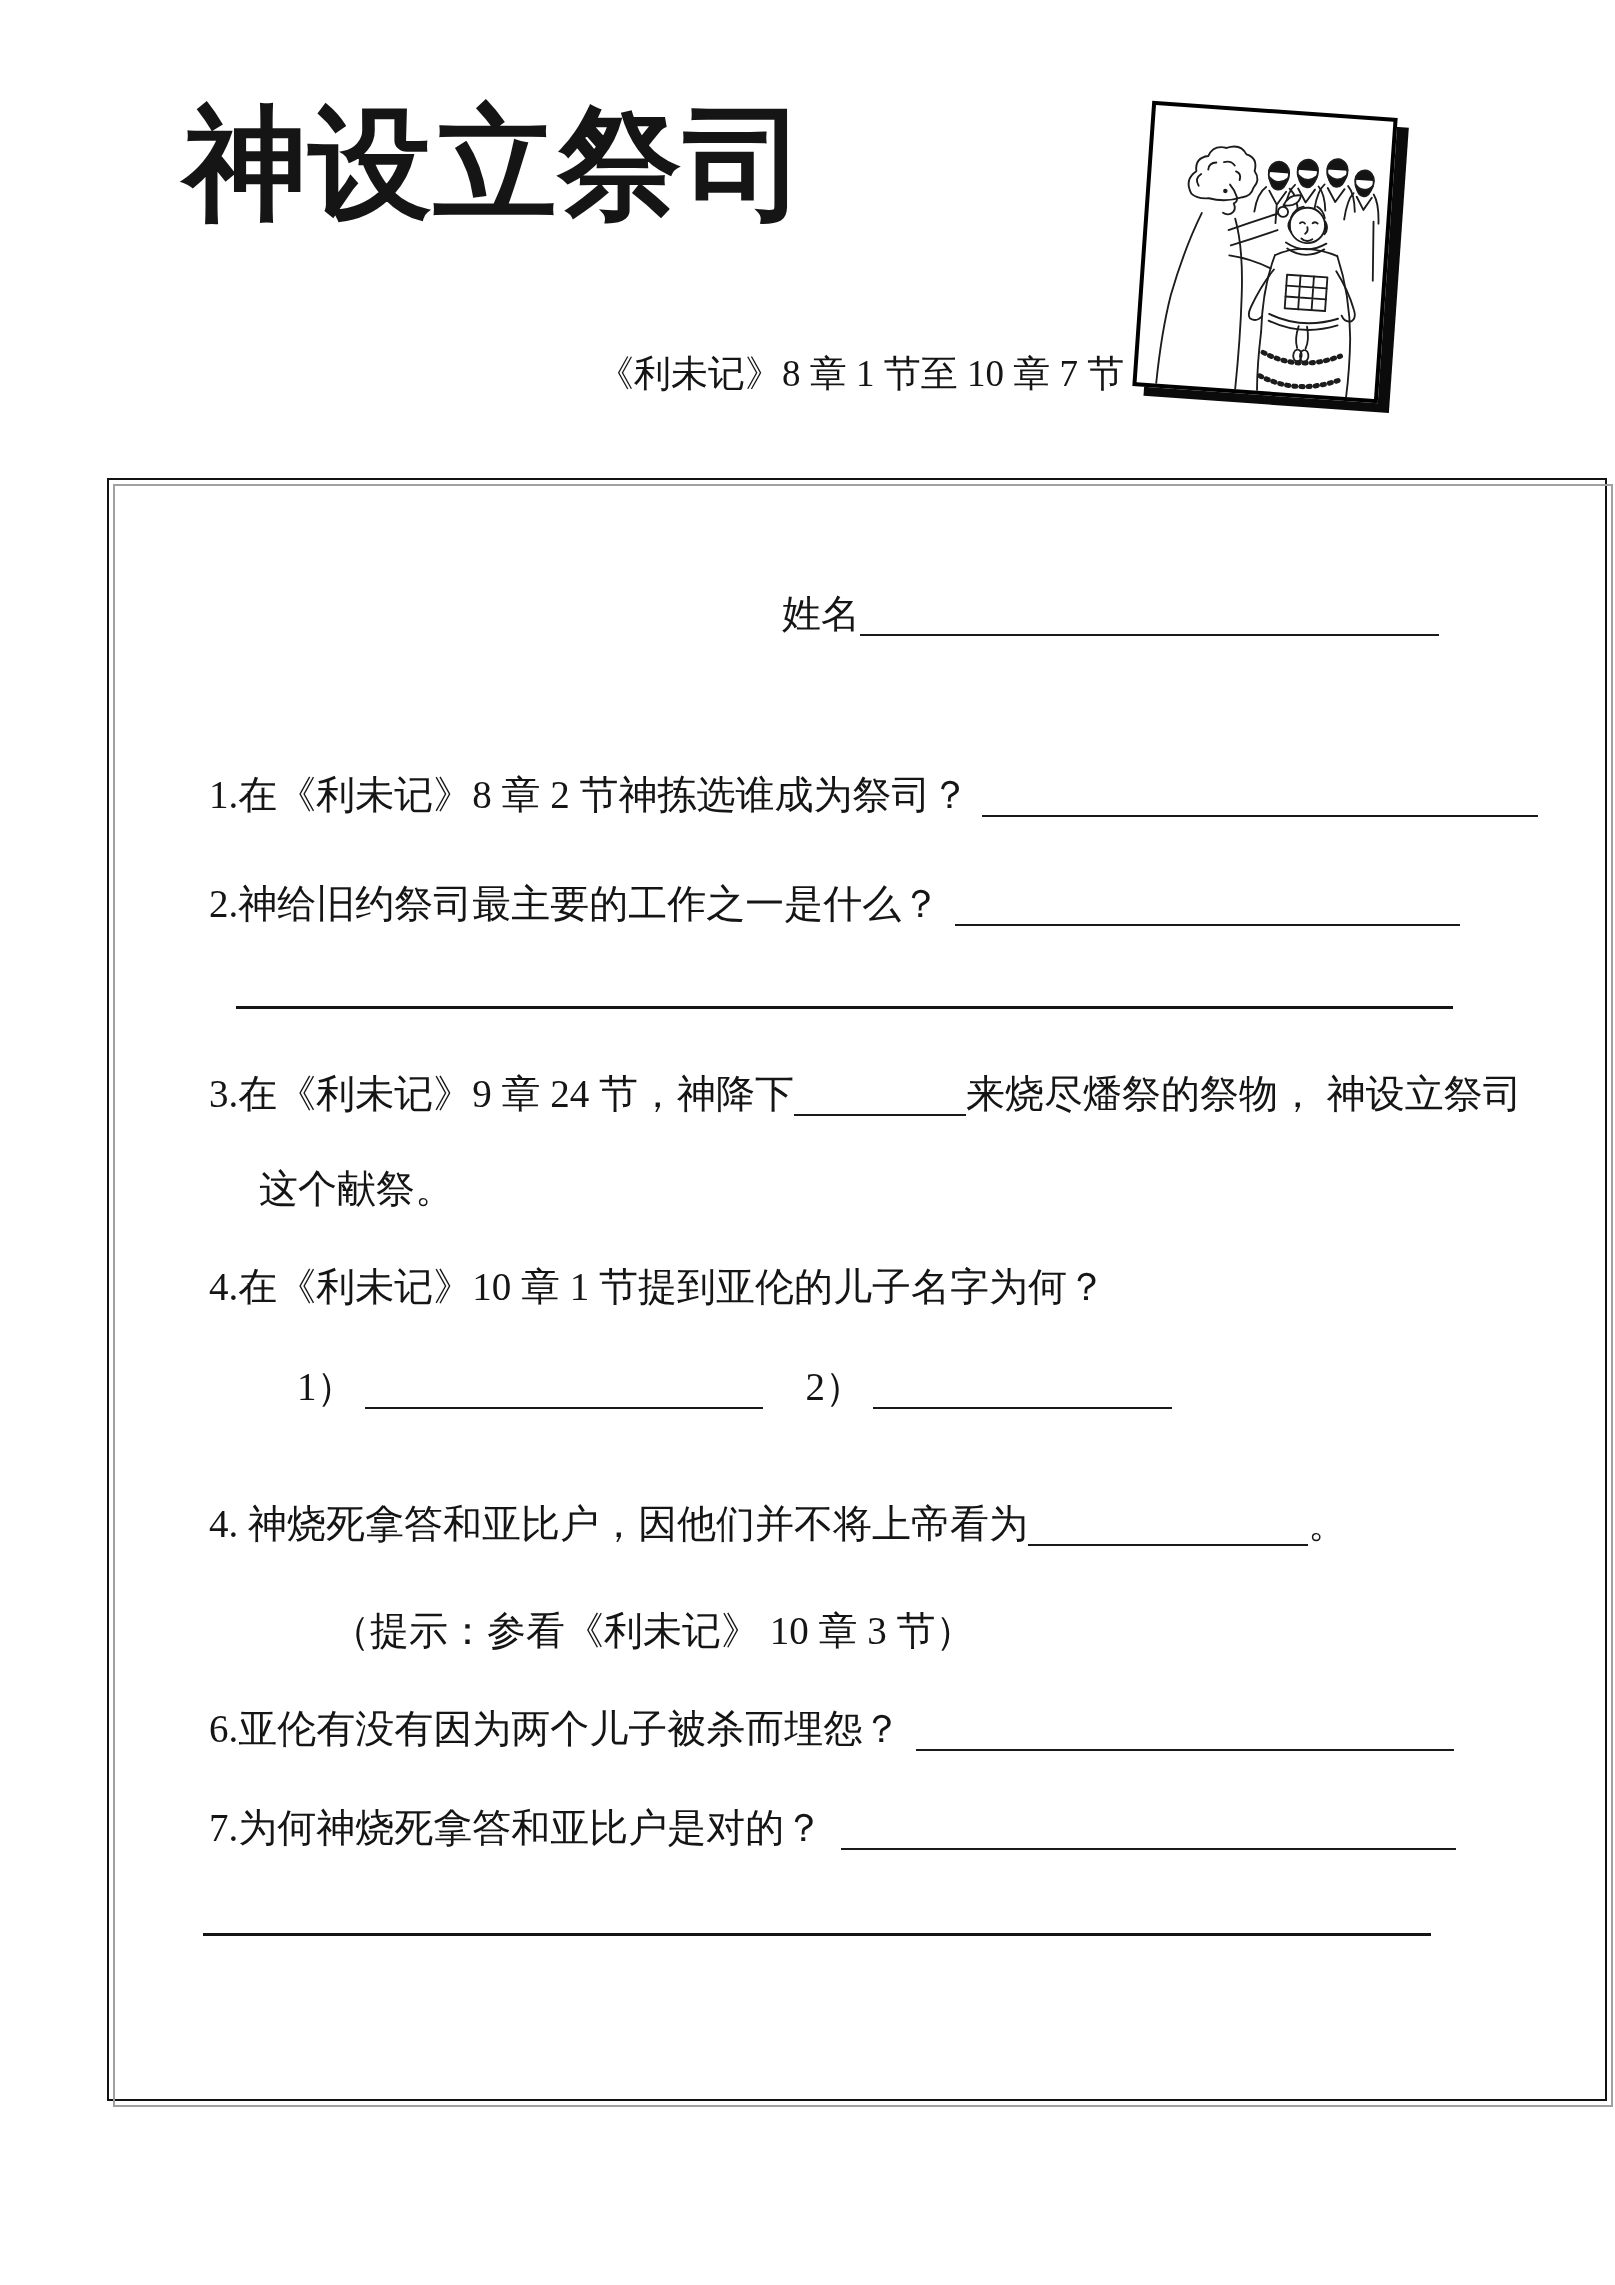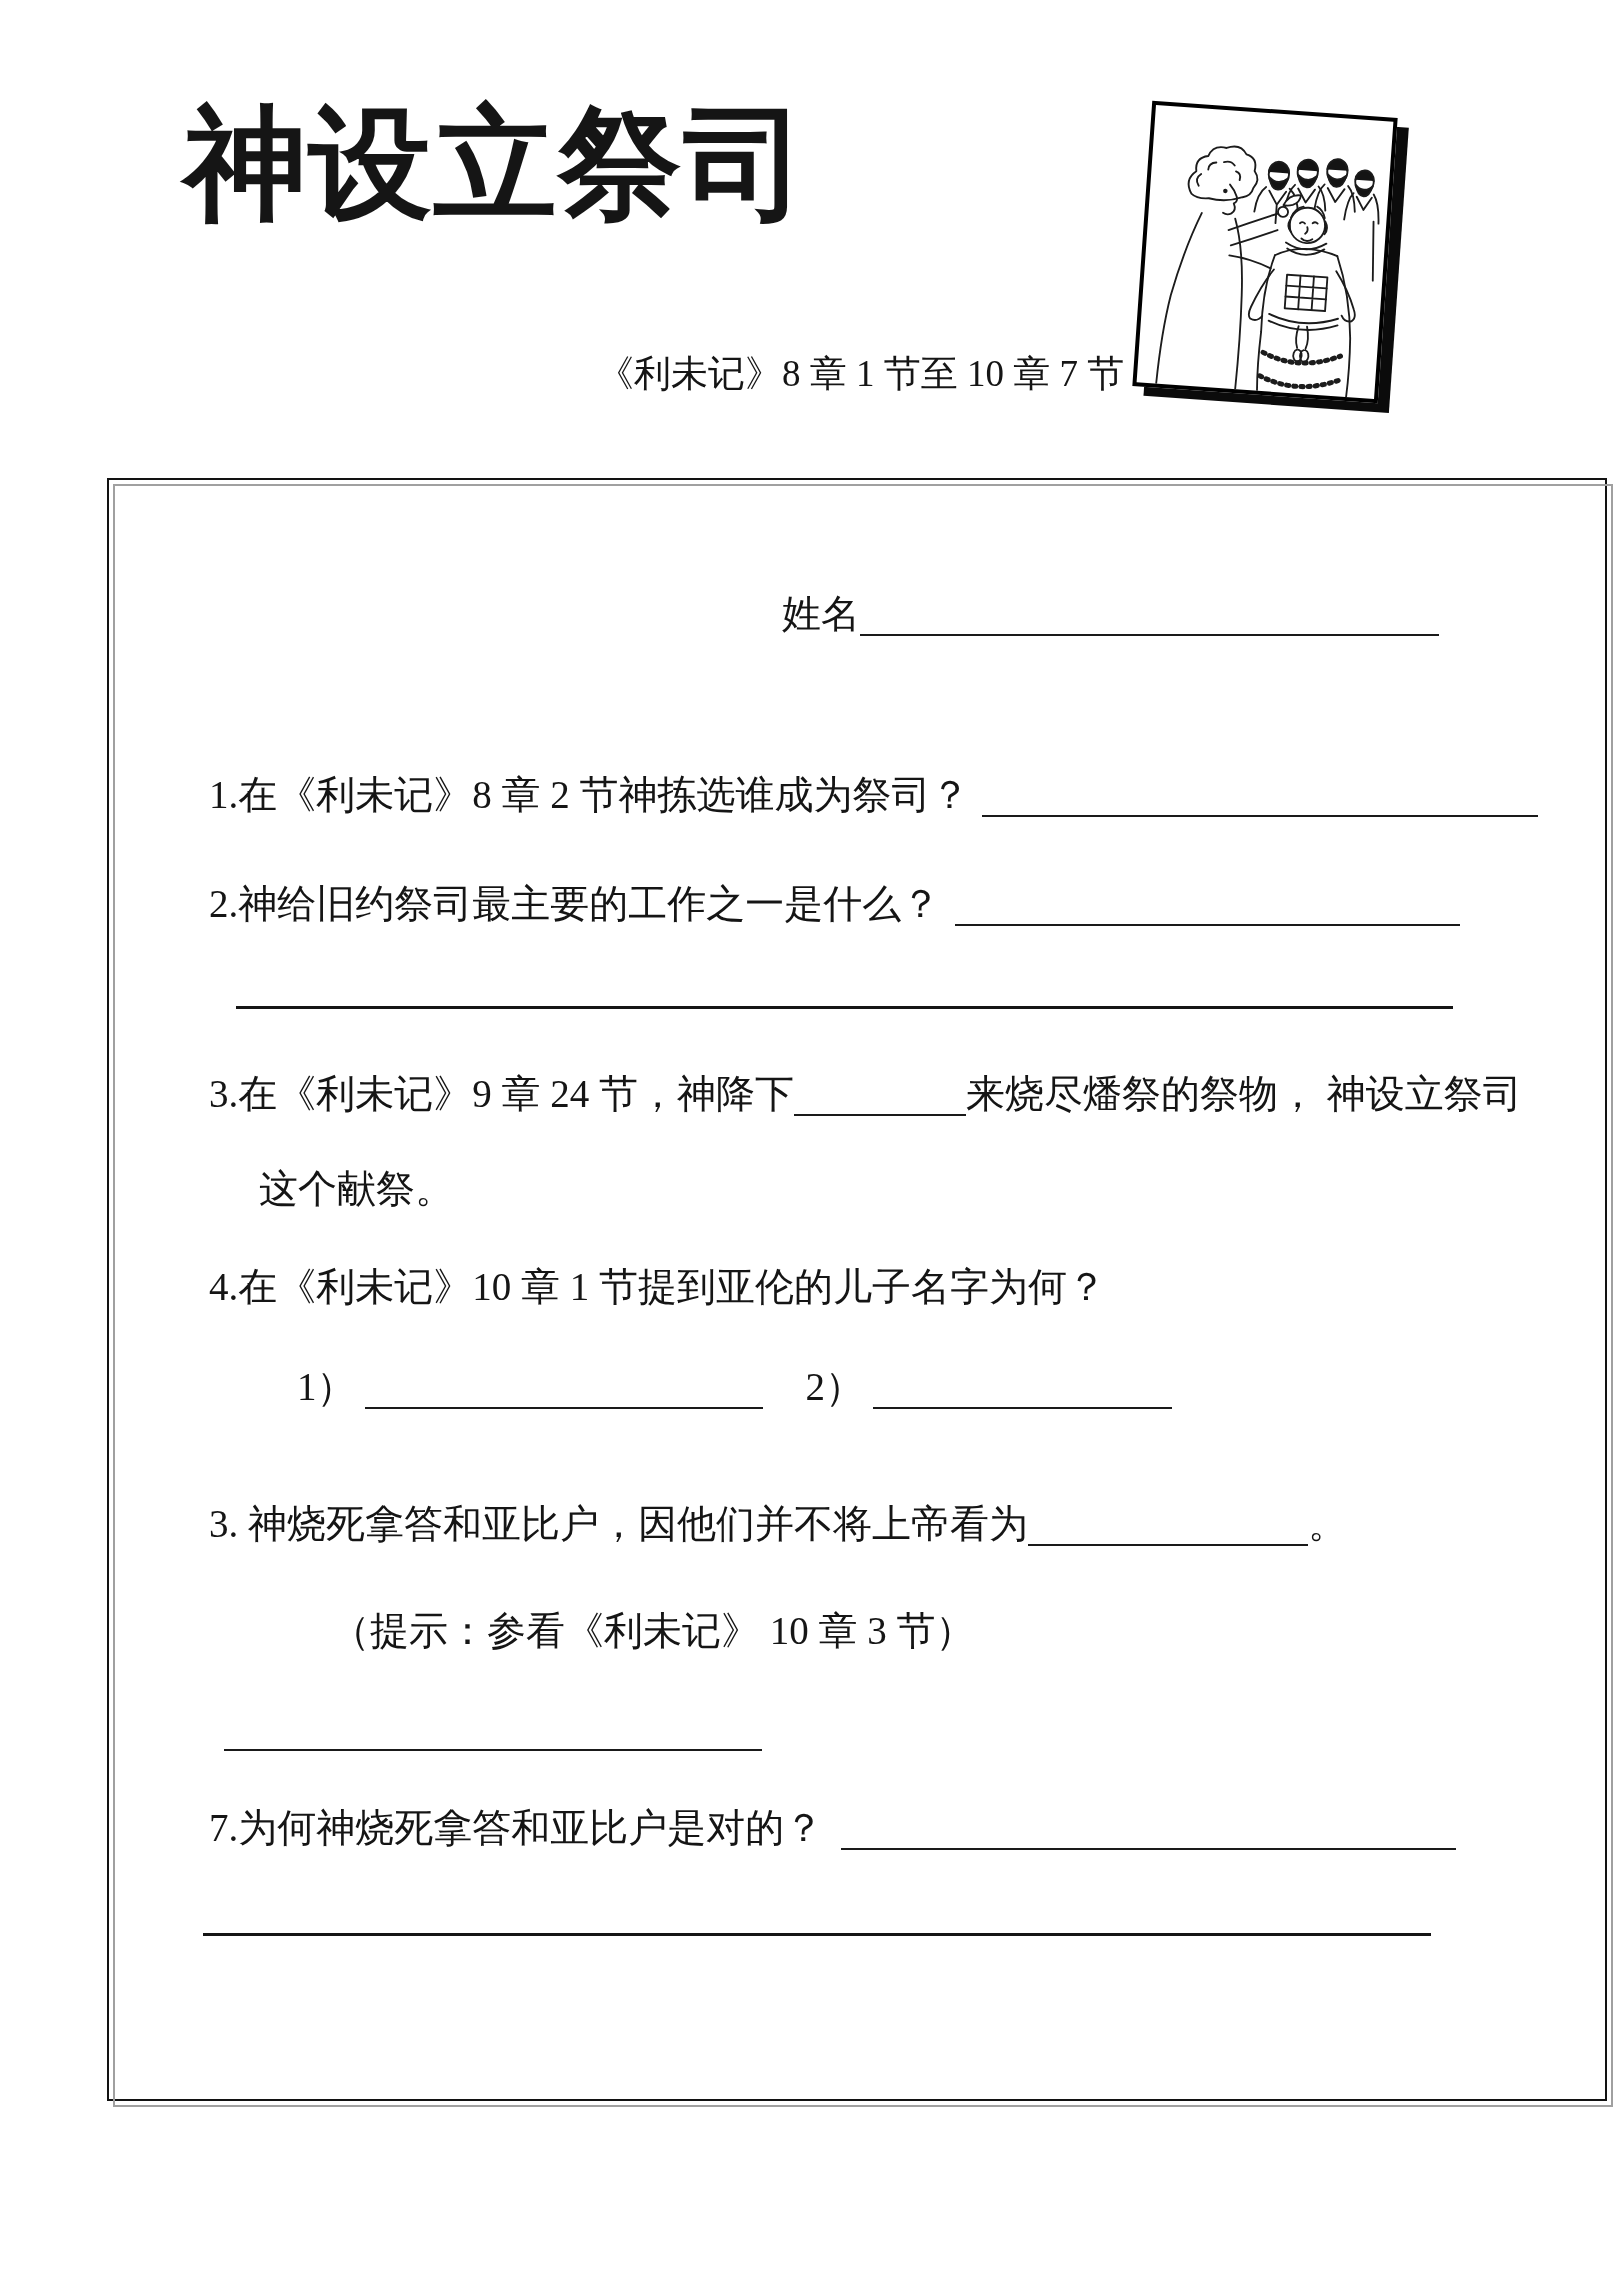--- a/index.html
+++ b/index.html
@@ -178,29 +178,29 @@
 
     <div class="row row-q4">
       <span>4.在《利未记》10 章 1 节提到亚伦的儿子名字为何？</span>
     </div>
 
     <div class="row row-q4opts">
       <span>1）</span><span class="blank" style="width:398px;margin-left:9px"></span><span class="opt-gap"></span><span>2）</span><span class="blank" style="width:299px;margin-left:9px"></span>
     </div>
 
     <div class="row row-q5">
-      <span>3. 神烧死拿答和亚比户，因他们并不将上帝看为</span><span class="blank" style="width:280px"></span><span>。</span>
+      <span>4. 神烧死拿答和亚比户，因他们并不将上帝看为</span><span class="blank" style="width:280px"></span><span>。</span>
     </div>
 
     <div class="row row-hint">
       <span>（提示：参看《利未记》 10 章 3 节）</span>
     </div>
 
     <div class="row row-q6">
-      <span class="blank" style="width:538px;margin-left:14.5px"></span>
+      <span>6.亚伦有没有因为两个儿子被杀而埋怨？</span><span class="blank" style="width:538px;margin-left:14.5px"></span>
     </div>
 
     <div class="row row-q7">
       <span>7.为何神烧死拿答和亚比户是对的？</span><span class="blank" style="width:615px;margin-left:18px"></span>
     </div>
 
     <div class="hline line-final"></div>
 
   </div>
 </div>

